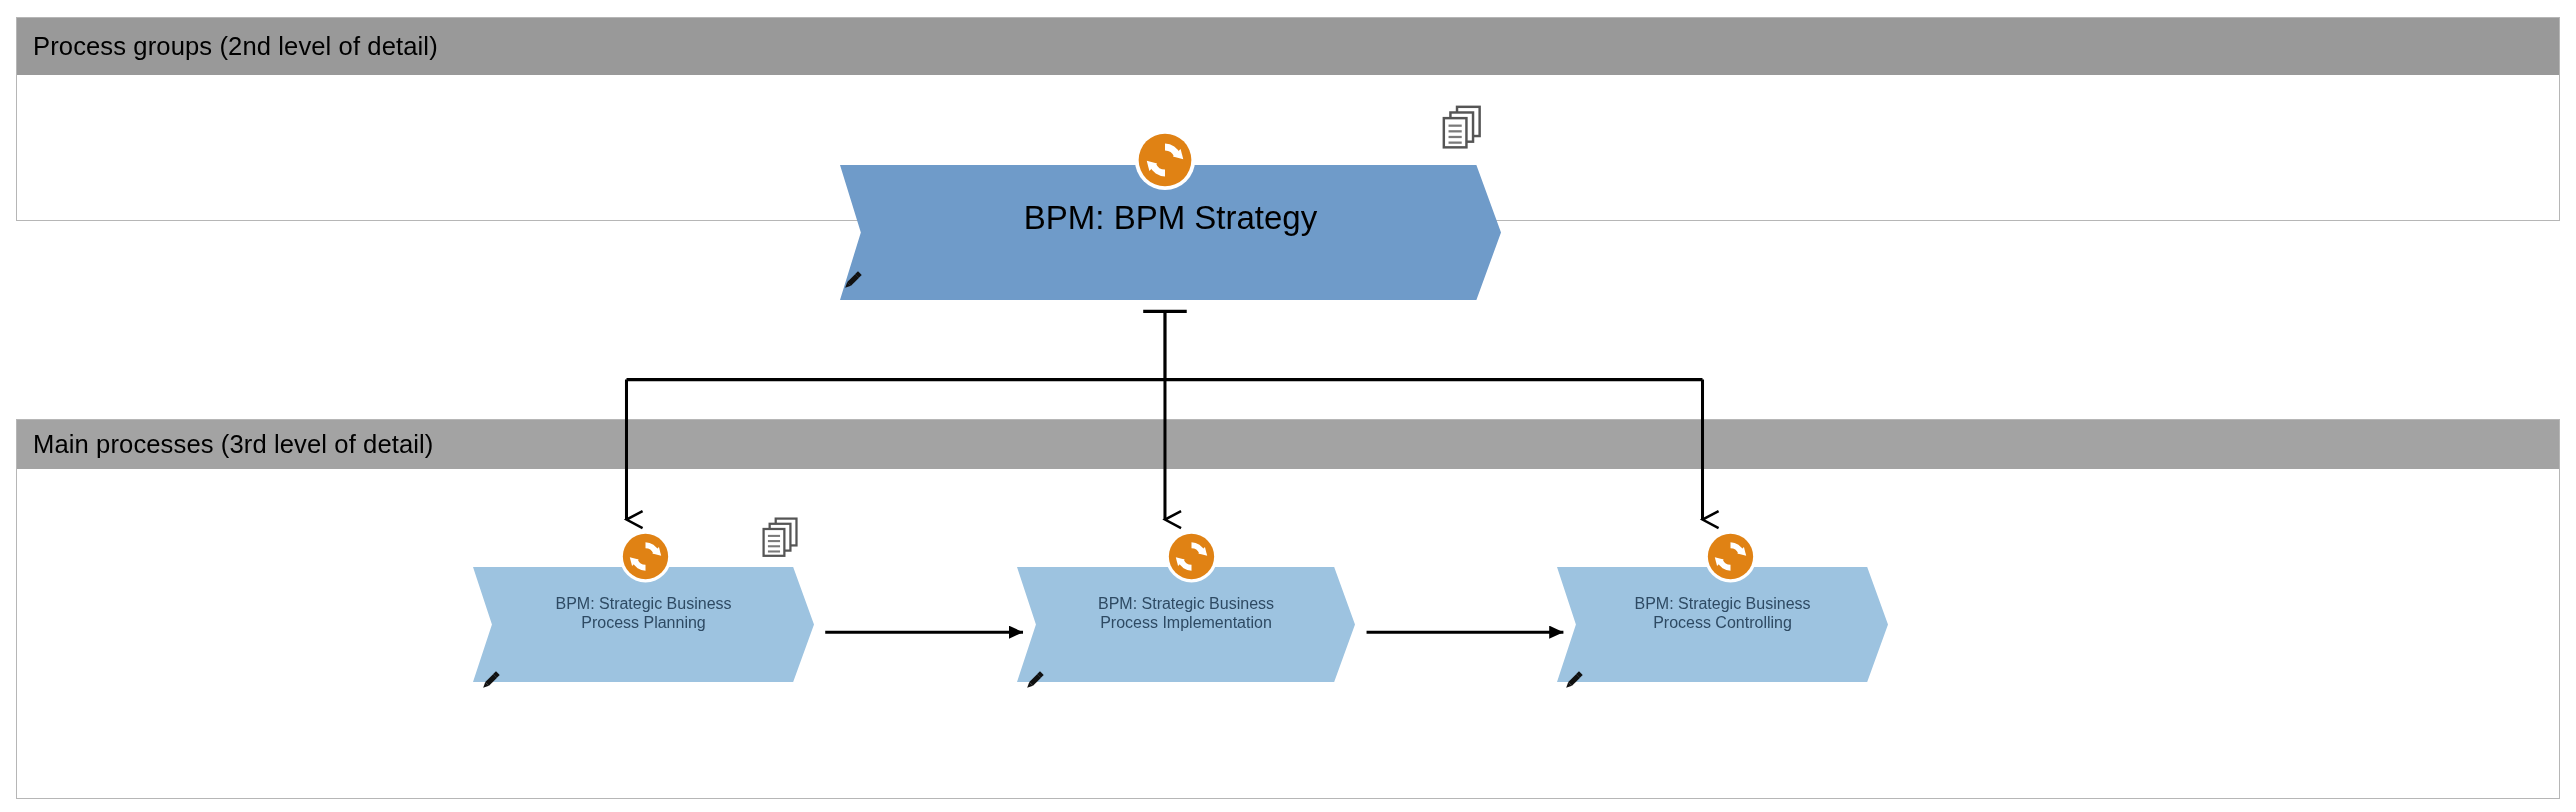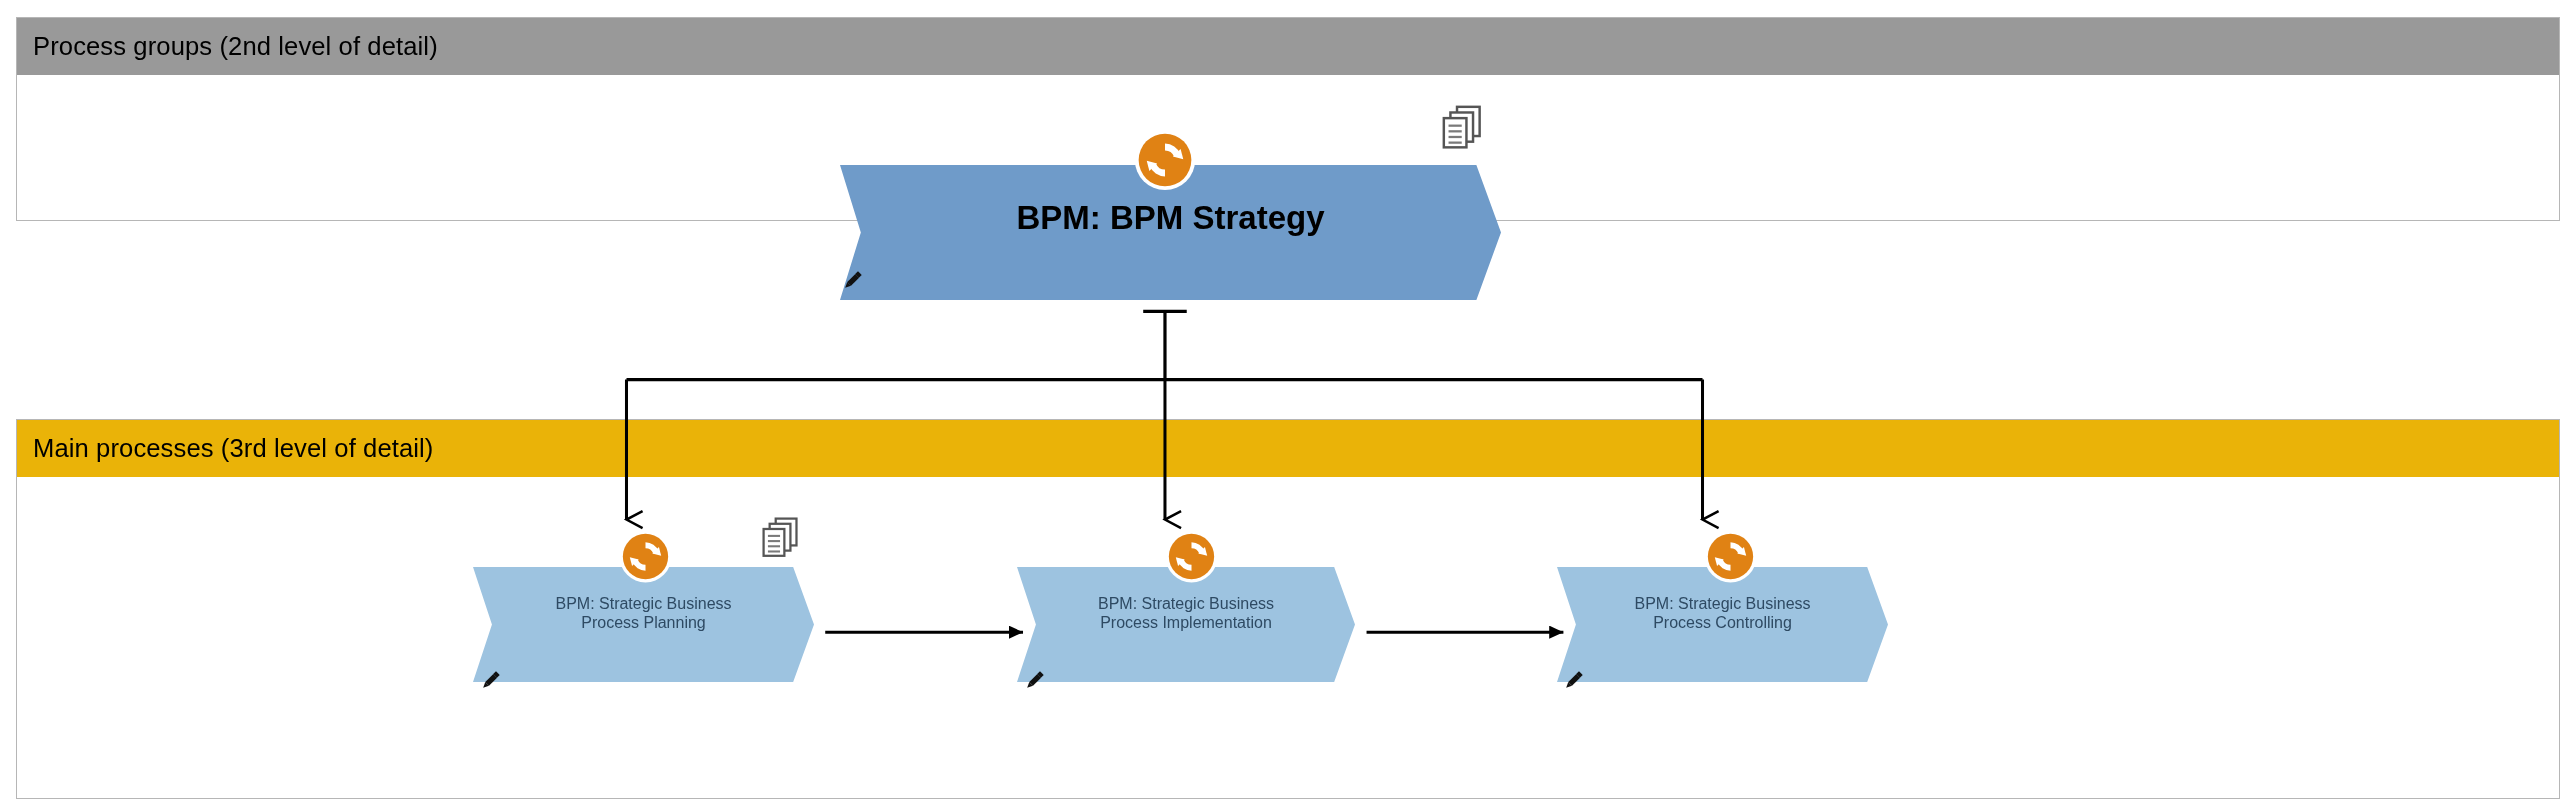--- a/index.html
+++ b/index.html
@@ -13,41 +13,41 @@
   .band{position:absolute;box-sizing:border-box;border:0.9px solid #b6b6b6;background:#ffffff;}
   .band-header{
     position:absolute;left:0;top:0;right:0;
     display:flex;align-items:center;
     box-sizing:border-box;padding-left:16px;
     font-size:25.6px;color:#000000;letter-spacing:0.1px;white-space:nowrap;
   }
   #band-0{left:16px;top:17px;width:2544px;height:204px;}
   #band-0 .band-header{height:57px;background:#999999;}
   #band-1{left:16px;top:419px;width:2544px;height:380px;}
-  #band-1 .band-header{height:57px;background:#eab308;}
+  #band-1 .band-header{height:49px;background:#a3a3a3;}
 
   
   .wires{position:absolute;left:0;top:0;width:2576px;height:813px;pointer-events:none;}
 
   
   .node{position:absolute;}
   .chev{
     position:absolute;left:0;top:0;
     width:100%;height:100%;
   }
   .node-label{
     position:absolute;left:0;right:0;
     text-align:center;
     white-space:pre-line;
     pointer-events:none;
   }
   
   #node-root{left:840px;top:165px;width:661px;height:135px;}
   #node-root .node-label{
-    top:34px;font-size:33px;font-weight:bold;color:#000000;line-height:1.18;
+    top:34px;font-size:33px;font-weight:normal;color:#000000;line-height:1.18;
   }
   
   .node-sub{top:567px;height:115px;}
   #node-c0{left:473px;width:341px;}
   #node-c1{left:1017px;width:338px;}
   #node-c2{left:1557px;width:331px;}
   .node-sub .node-label{
     top:26.5px;font-size:16px;color:#2e4a63;line-height:1.24;font-weight:normal;
   }
 

